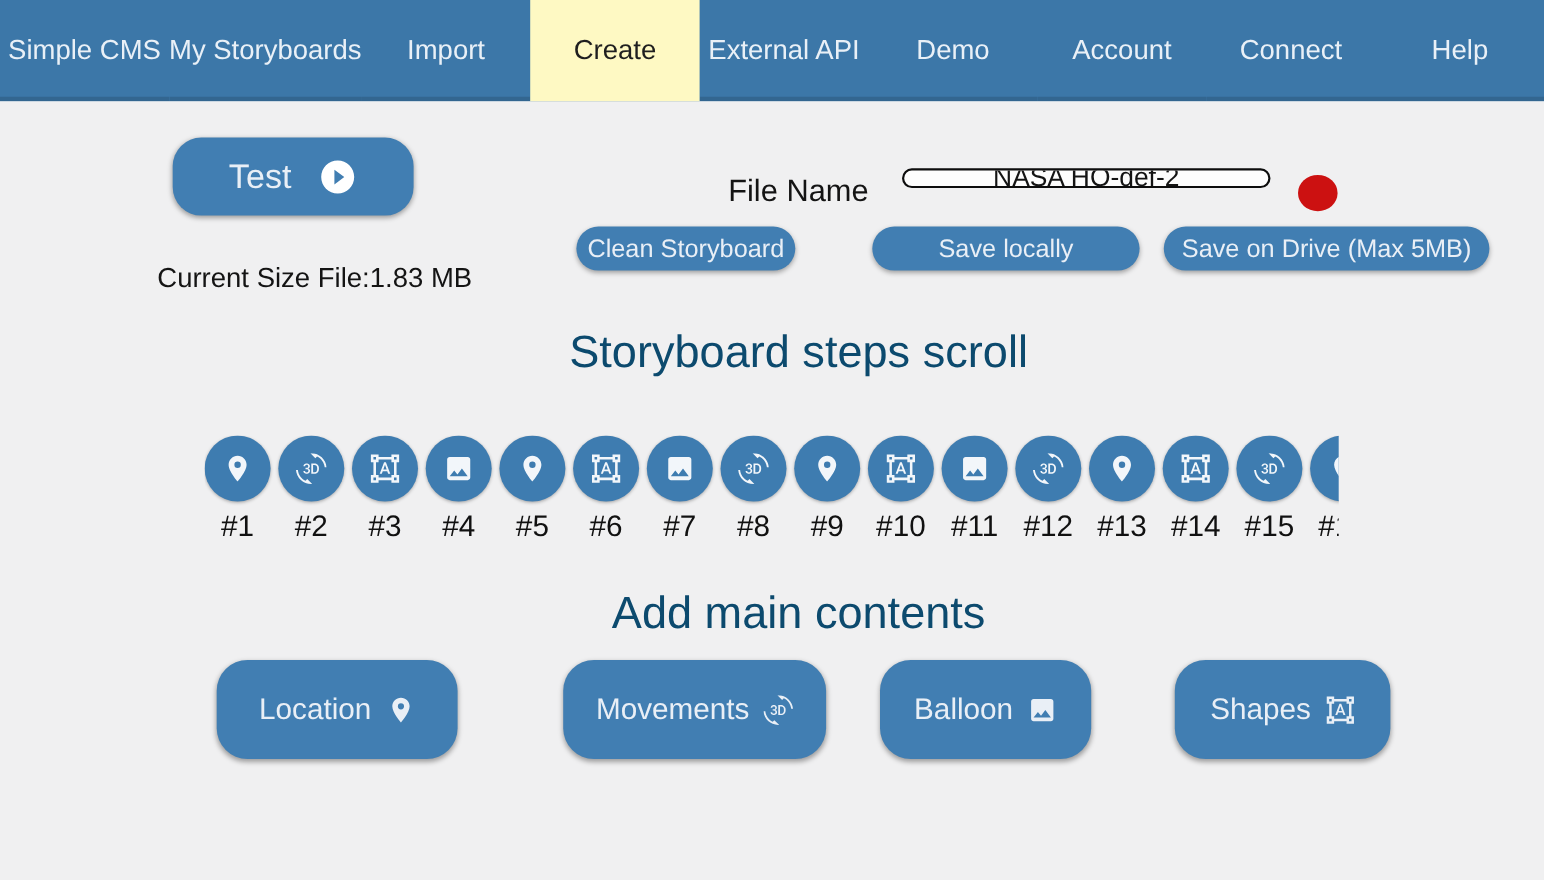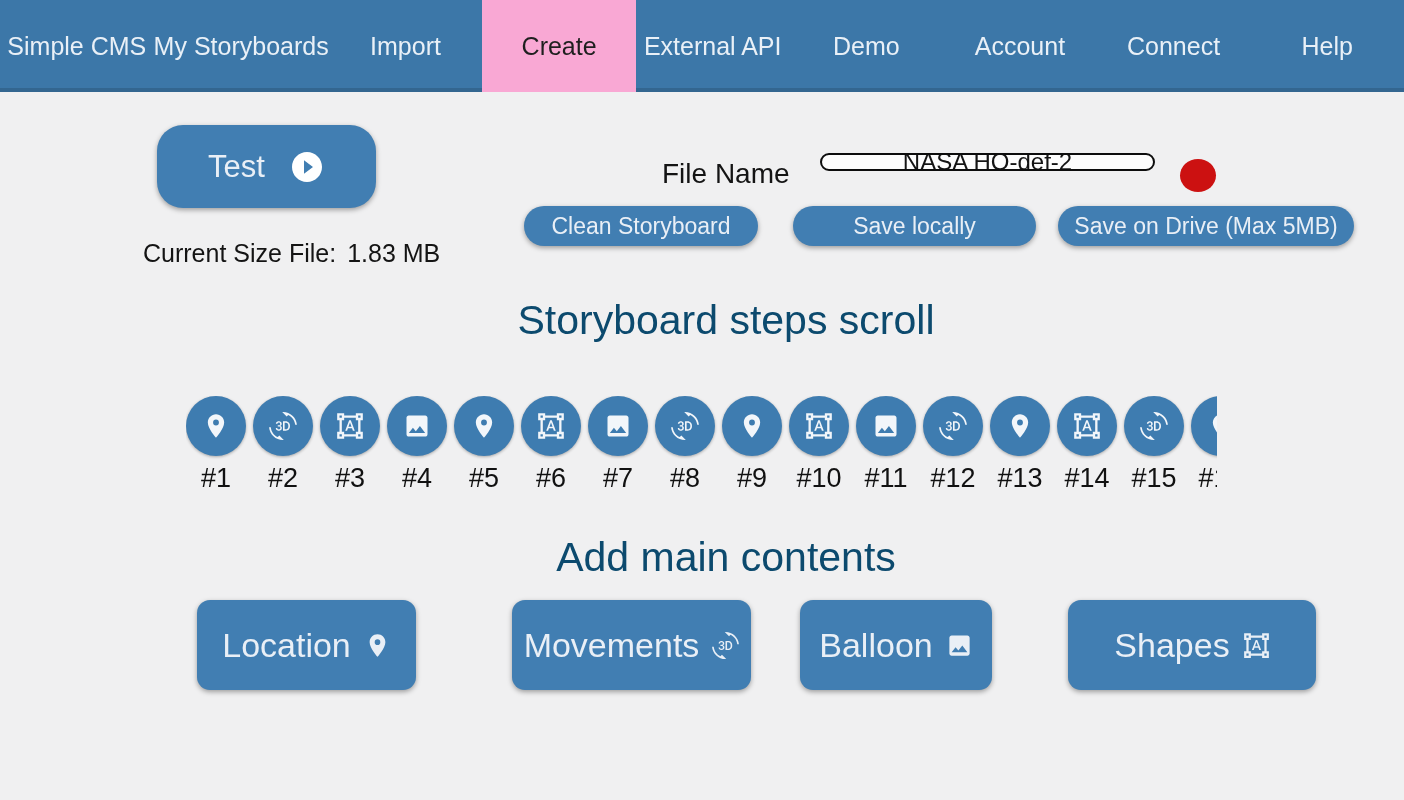--- a/index.html
+++ b/index.html
@@ -18,63 +18,63 @@
     display:grid; grid-template-columns:repeat(9,1fr);
   }
   .nav-item {
     display:flex; align-items:center; justify-content:center;
     font-size:25px; color:#e9f0f7; cursor:pointer;
     box-shadow: inset 0 -4px 0 rgba(0,0,0,0.14);
     white-space:nowrap;
     text-align:center;
   }
   .nav-item.active {
-    background:#f9a8d4; color:#1f1f1f; box-shadow:none;
+    background:#fef9c3; color:#1f1f1f; box-shadow:none;
   }
 
   
   .btn {
     border:none; cursor:pointer;
     background:#417eb2; color:#e9eff6;
     display:flex; align-items:center; justify-content:center;
     box-shadow:0 2px 5px rgba(0,0,0,0.35);
     font-family:inherit;
   }
   .icon { display:inline-block; line-height:0; }
   .icon svg { width:100%; height:100%; display:block; fill:currentColor; }
 
   
   .test-btn {
-    position:absolute; left:157px; top:125px; width:219px; height:83px;
+    position:absolute; left:157px; top:125px; width:219px; height:71px;
     border-radius:26px; font-size:31px; gap:24px;
   }
   .test-btn .icon { width:36px; height:36px; color:#fff; }
 
   .size-text {
     position:absolute; left:143px; top:239px;
-    font-size:25px; color:#141414; display:flex; gap:11px;
+    font-size:25px; color:#141414; display:flex; 
   }
 
   .file-label {
     position:absolute; left:662px; top:158px;
     font-size:28px; color:#141414;
   }
   .file-input {
     position:absolute; left:820px; top:153px; width:335px; height:18px;
     border:2.5px solid #0d0d0d; border-radius:17px; background:#fdfdfd;
     font-size:24px; color:#141414; text-align:center;
     font-family:inherit; outline:none;
   }
   .status-dot {
     position:absolute; left:1180px; top:159px; width:36px; height:33px;
     border-radius:50%;
   }
 
   .pill { position:absolute; top:206px; height:40px; border-radius:20px; font-size:23px; }
-  .pill-clean { left:524px; width:234px; }
+  .pill-clean { left:524px; width:199px; }
   .pill-local { left:793px; width:243px; }
   .pill-drive { left:1058px; width:296px; }
 
   
   .heading {
     position:absolute; left:0; width:1404px; text-align:center;
     font-size:41px; font-weight:400; color:#0c4a6e;margin-left:24px;
   }
   .steps-heading   { top:297px; }
   .contents-heading{ top:534px; }
@@ -92,28 +92,28 @@
     display:flex; align-items:center; justify-content:center;
     cursor:pointer; box-shadow:0 1px 3px rgba(0,0,0,0.3);
   }
   .step-circle .icon { width:28px; height:28px; }
   .step-label {
     margin-top:7px; font-size:27px; color:#111; white-space:nowrap;
   }
 
   
   .big-btn {
-    position:absolute; top:600px; height:90px; border-radius:13px;
-    font-size:34px; gap:13px;
+    position:absolute; top:600px; height:90px; border-radius:28px;
+    font-size:27px; gap:13px;
   }
   .big-btn .icon { width:27px; height:27px; }
   .big-loc   { left:197px;  width:219px; }
   .big-mov   { left:512px;  width:239px; }
   .big-bal   { left:800px;  width:192px; }
-  .big-shape { left:1068px; width:248px; }
+  .big-shape { left:1068px; width:196px; }
 </style>
 </head>
 <body>
 
 <div class="page">
 
   <nav class="topnav">
     <div class="nav-item">Simple CMS</div>
     <div class="nav-item">My Storyboards</div>
     <div class="nav-item">Import</div>

